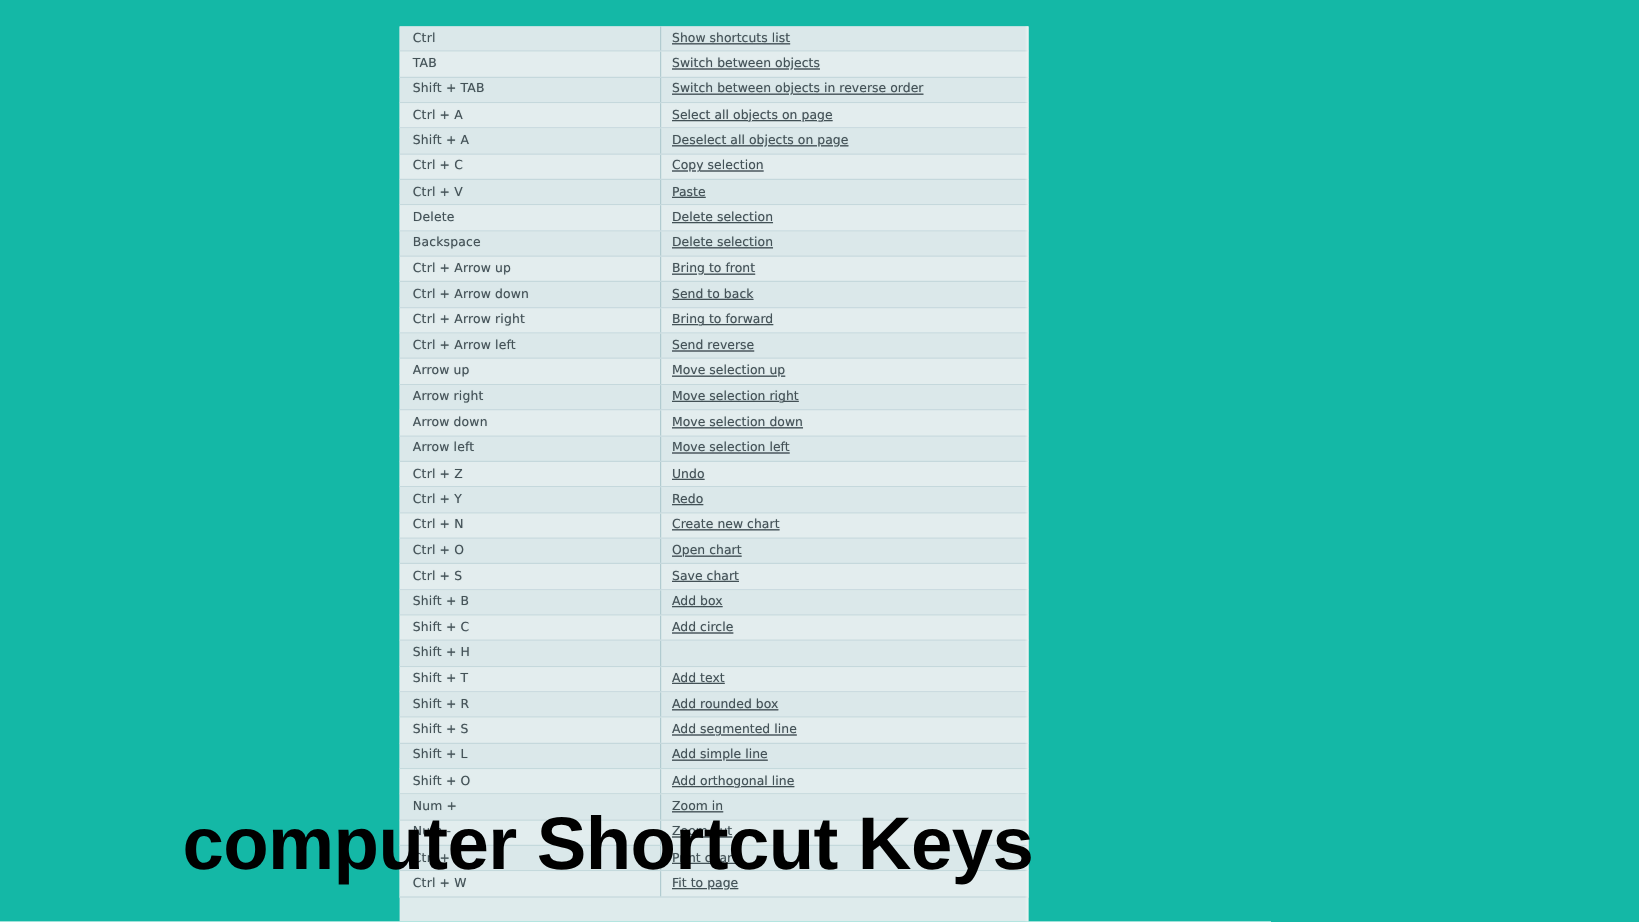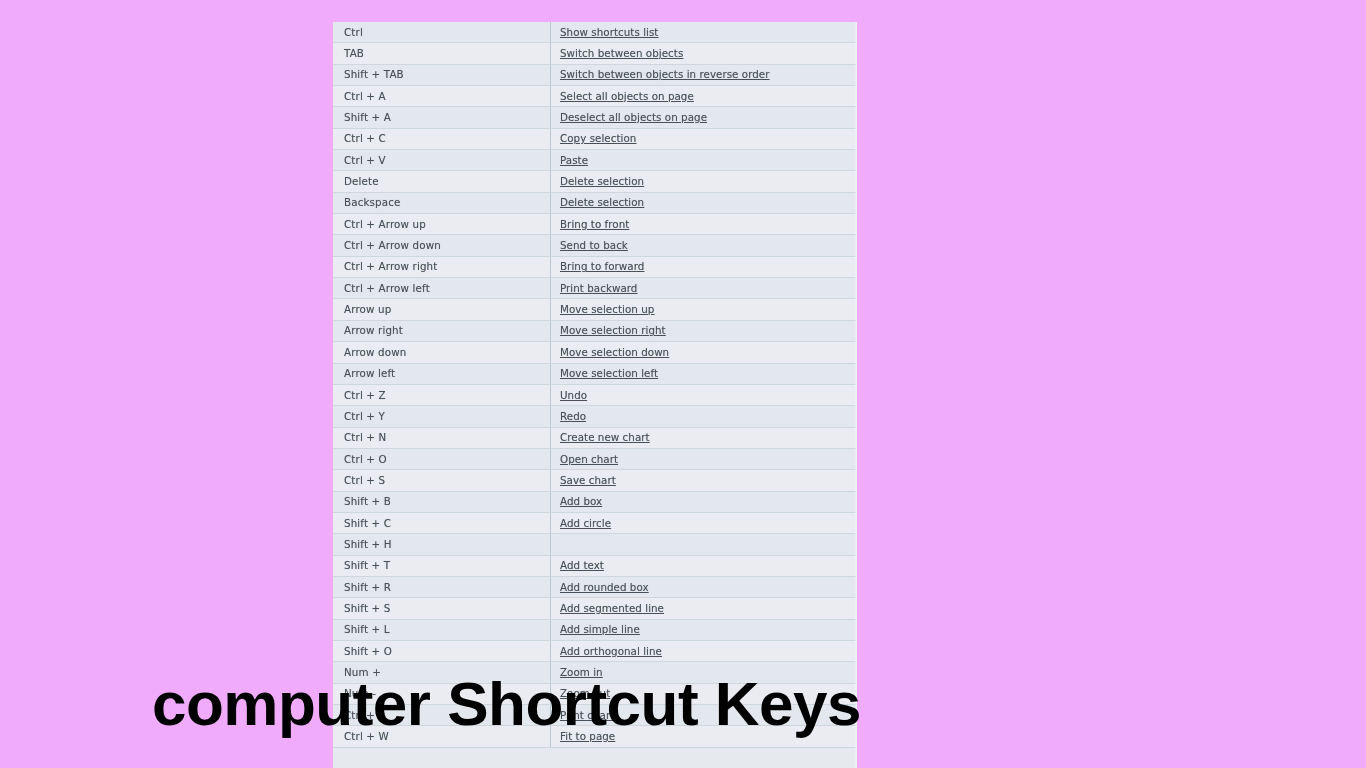--- a/index.html
+++ b/index.html
@@ -5,21 +5,21 @@
   * { margin:0; padding:0; box-sizing:border-box; }
   html, body {
     width:1366px; height:768px;
     background:#ffffff;
     font-family:"Liberation Sans", sans-serif;
     overflow:hidden;
   }
   #stage {
     position:relative;
     width:1366px; height:768px;
-    background:#f0abfc;
+    background:#14b8a6;
   }
 
   
   #shortcut-table {
     position:absolute;
     left:333px; top:22px;
     width:524px; height:746px;
     background:#eef7f9;
     
     filter: blur(0.38px) contrast(0.92) saturate(0.85);
@@ -189,21 +189,21 @@
           </div>
           <div class="dcell">
             <span class="dtext">Bring to forward</span>
           </div>
         </div>
         <div class="trow">
           <div class="kcell">
             <span class="ktext">Ctrl + Arrow left</span>
           </div>
           <div class="dcell">
-            <span class="dtext">Print backward</span>
+            <span class="dtext">Send reverse</span>
           </div>
         </div>
         <div class="trow">
           <div class="kcell">
             <span class="ktext">Arrow up</span>
           </div>
           <div class="dcell">
             <span class="dtext">Move selection up</span>
           </div>
         </div>

